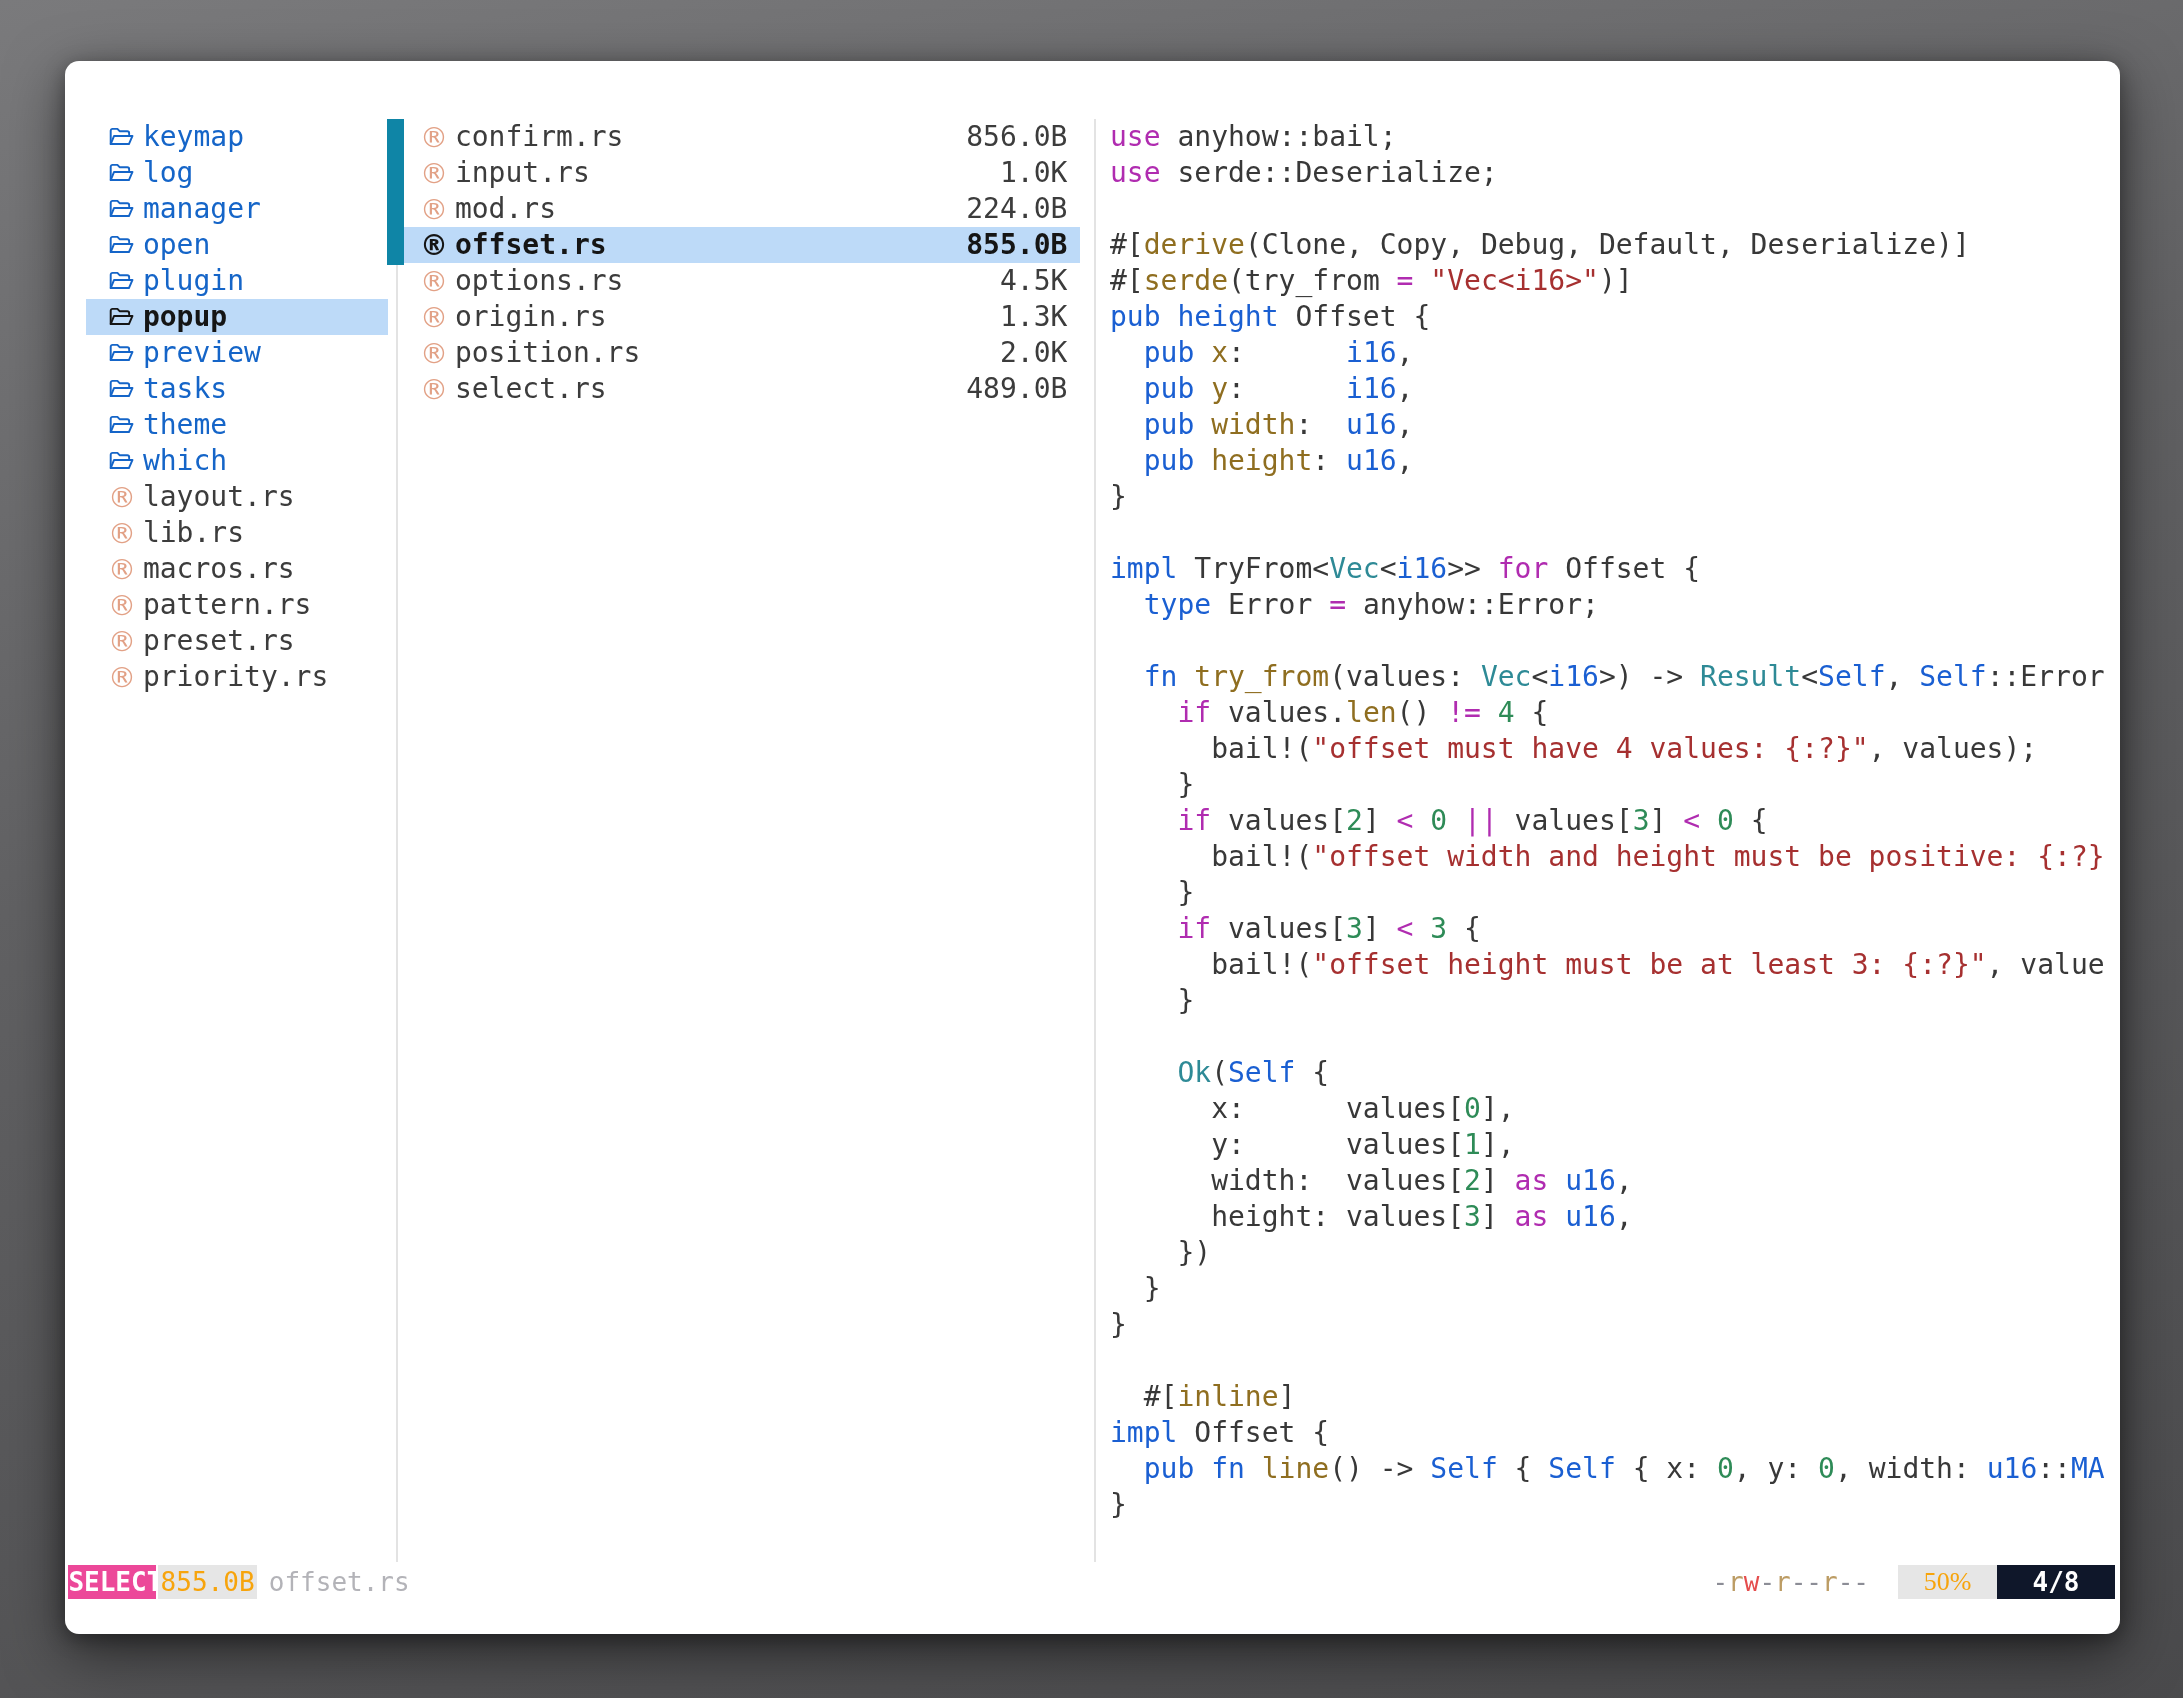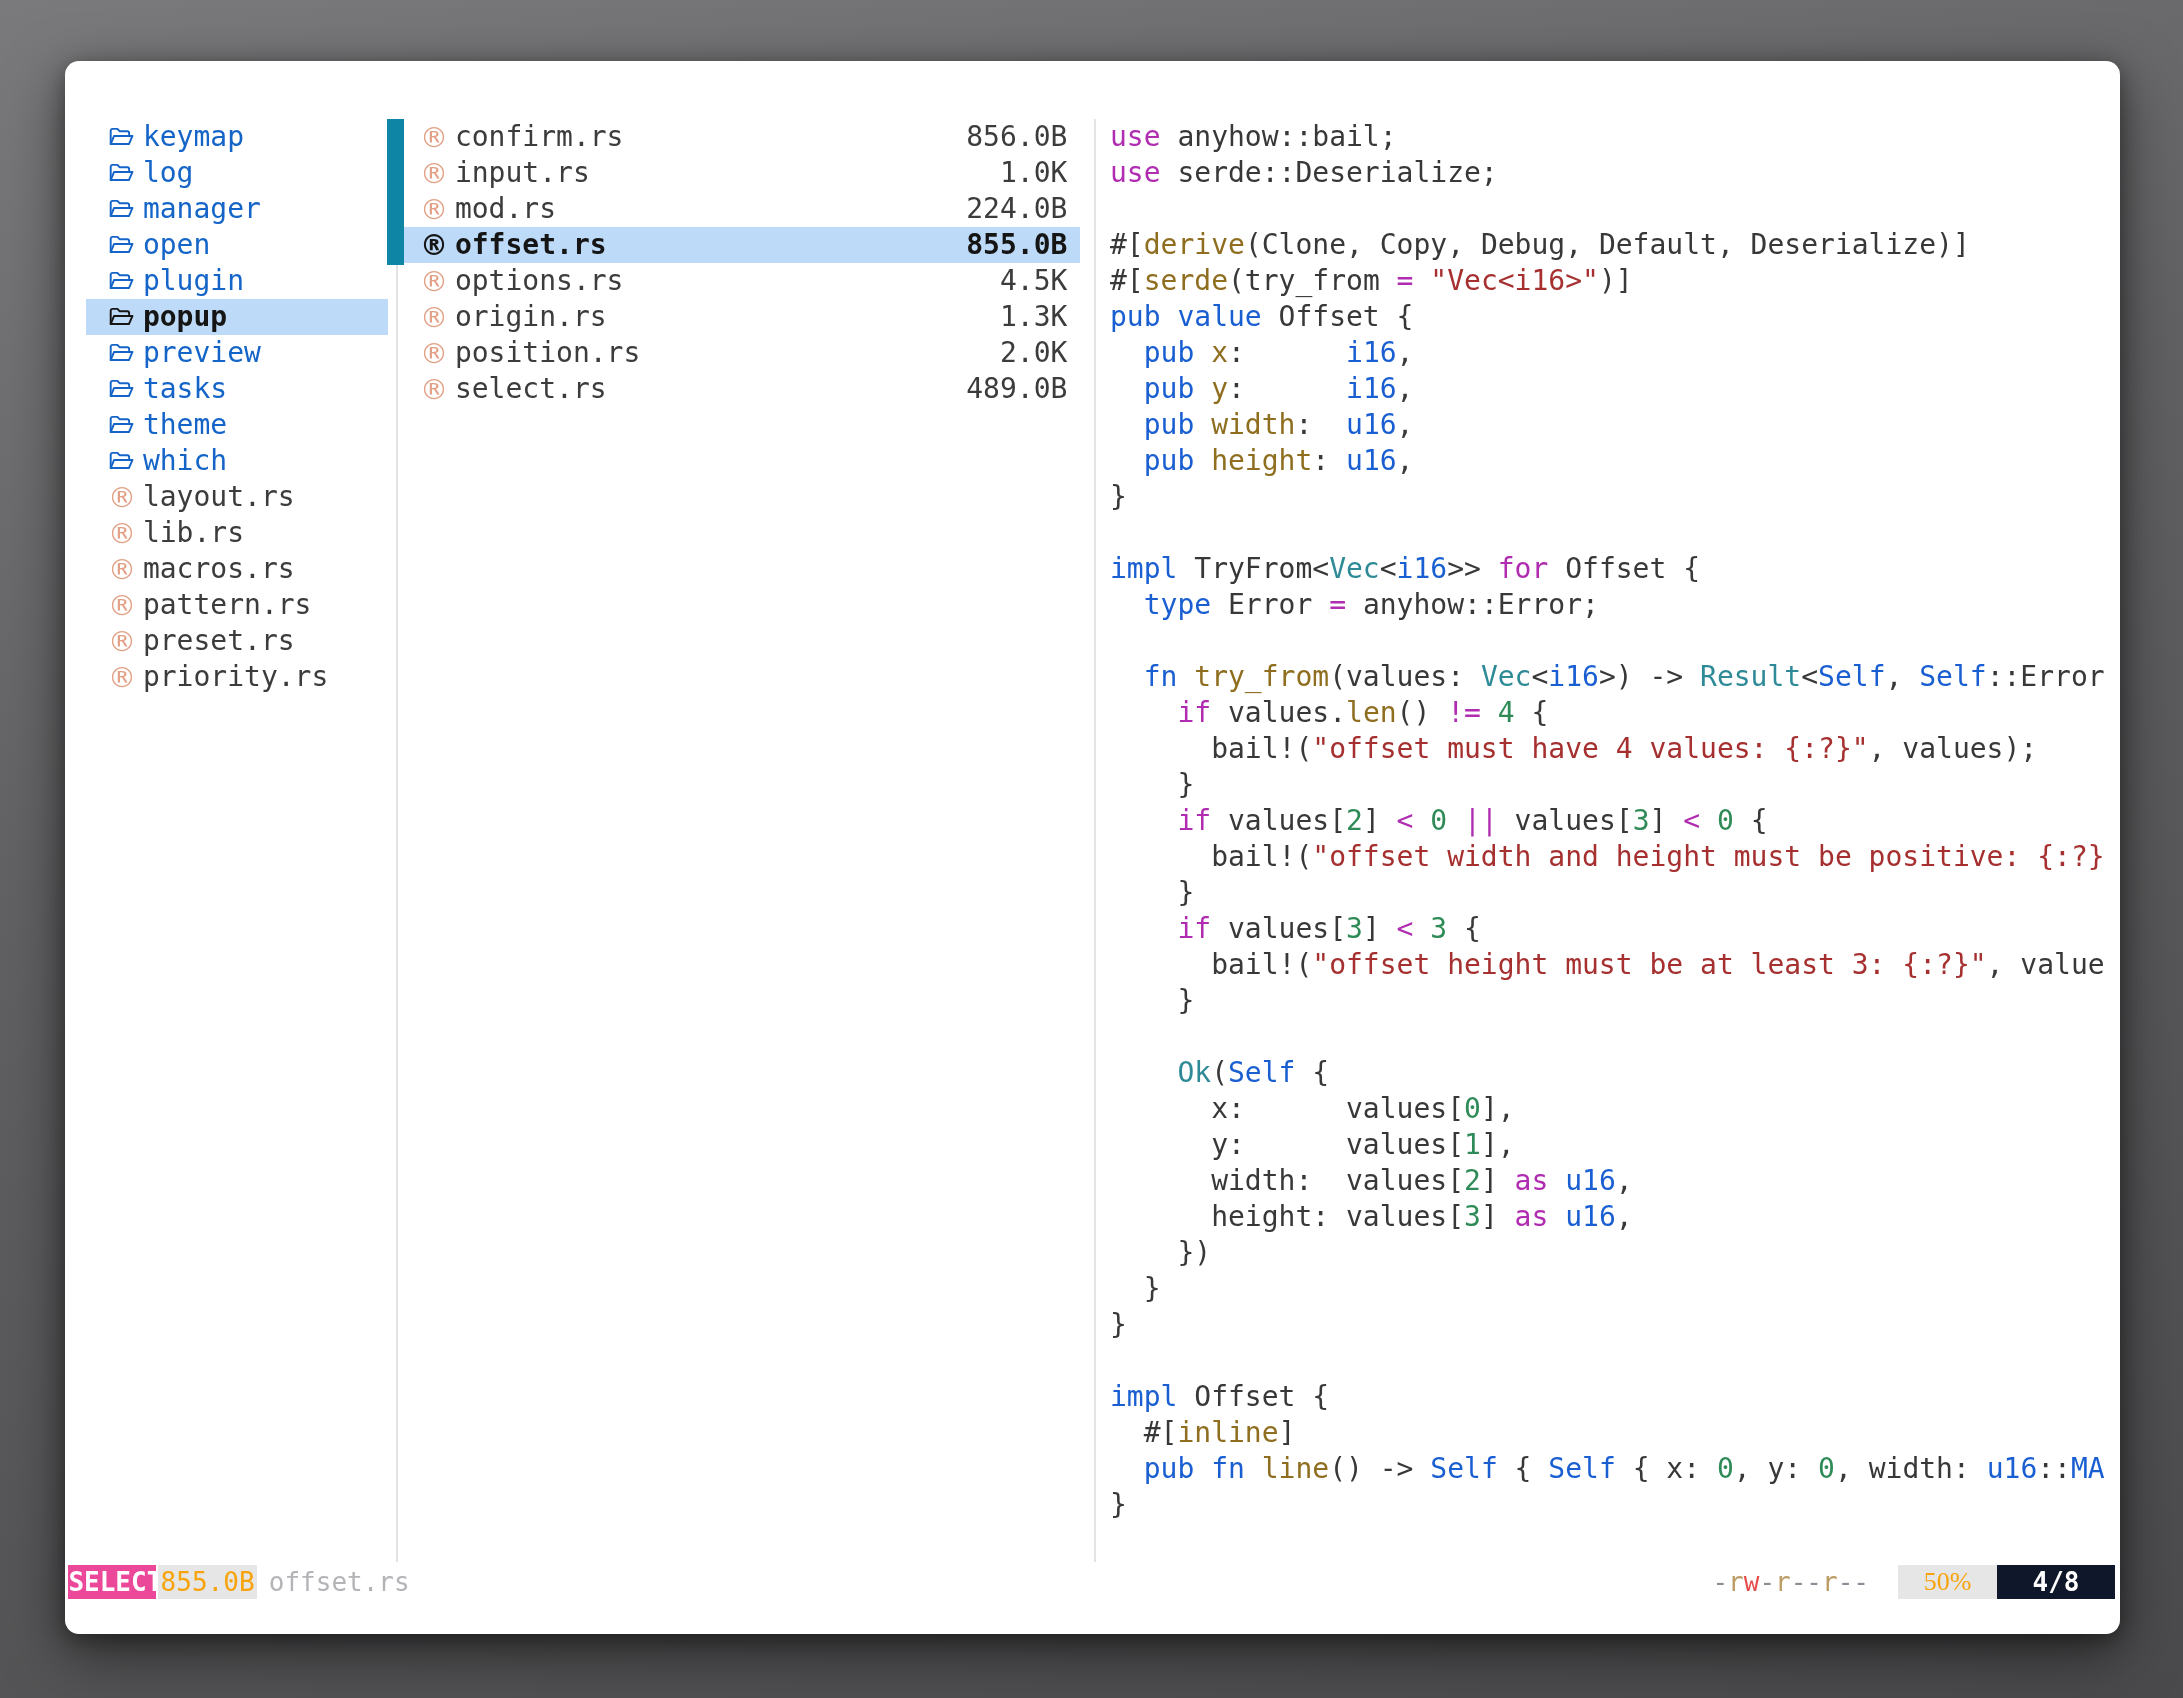--- a/index.html
+++ b/index.html
@@ -294,21 +294,21 @@
 
   <div class="vsep sep2"></div>
 
   <section class="pane pane-preview">
 
   <div class="code-line"><span class="c-m">use </span><span class="c-d">anyhow::bail;</span></div>
       <div class="code-line"><span class="c-m">use </span><span class="c-d">serde::Deserialize;</span></div>
       <div class="code-line"></div>
       <div class="code-line"><span class="c-d">#[</span><span class="c-a">derive</span><span class="c-d">(Clone, Copy, Debug, Default, Deserialize)]</span></div>
       <div class="code-line"><span class="c-d">#[</span><span class="c-a">serde</span><span class="c-d">(try_from </span><span class="c-m">=</span><span class="c-d"> </span><span class="c-s">"Vec&lt;i16&gt;"</span><span class="c-d">)]</span></div>
-      <div class="code-line"><span class="c-k">pub value </span><span class="c-d">Offset {</span></div>
+      <div class="code-line"><span class="c-k">pub height </span><span class="c-d">Offset {</span></div>
       <div class="code-line"><span class="c-d">  </span><span class="c-k">pub </span><span class="c-a">x</span><span class="c-d">:      </span><span class="c-k">i16</span><span class="c-d">,</span></div>
       <div class="code-line"><span class="c-d">  </span><span class="c-k">pub </span><span class="c-a">y</span><span class="c-d">:      </span><span class="c-k">i16</span><span class="c-d">,</span></div>
       <div class="code-line"><span class="c-d">  </span><span class="c-k">pub </span><span class="c-a">width</span><span class="c-d">:  </span><span class="c-k">u16</span><span class="c-d">,</span></div>
       <div class="code-line"><span class="c-d">  </span><span class="c-k">pub </span><span class="c-a">height</span><span class="c-d">: </span><span class="c-k">u16</span><span class="c-d">,</span></div>
       <div class="code-line"><span class="c-d">}</span></div>
       <div class="code-line"></div>
       <div class="code-line"><span class="c-k">impl </span><span class="c-d">TryFrom&lt;</span><span class="c-t">Vec</span><span class="c-d">&lt;</span><span class="c-k">i16</span><span class="c-d">&gt;&gt; </span><span class="c-m">for </span><span class="c-d">Offset {</span></div>
       <div class="code-line"><span class="c-d">  </span><span class="c-k">type </span><span class="c-d">Error </span><span class="c-m">=</span><span class="c-d"> anyhow::Error;</span></div>
       <div class="code-line"></div>
       <div class="code-line"><span class="c-d">  </span><span class="c-k">fn </span><span class="c-a">try_from</span><span class="c-d">(values: </span><span class="c-t">Vec</span><span class="c-d">&lt;</span><span class="c-k">i16</span><span class="c-d">&gt;) -&gt; </span><span class="c-t">Result</span><span class="c-d">&lt;</span><span class="c-k">Self</span><span class="c-d">, </span><span class="c-k">Self</span><span class="c-d">::Error</span></div>
@@ -324,22 +324,22 @@
       <div class="code-line"></div>
       <div class="code-line"><span class="c-d">    </span><span class="c-t">Ok</span><span class="c-d">(</span><span class="c-k">Self</span><span class="c-d"> {</span></div>
       <div class="code-line"><span class="c-d">      x:      values[</span><span class="c-n">0</span><span class="c-d">],</span></div>
       <div class="code-line"><span class="c-d">      y:      values[</span><span class="c-n">1</span><span class="c-d">],</span></div>
       <div class="code-line"><span class="c-d">      width:  values[</span><span class="c-n">2</span><span class="c-d">] </span><span class="c-m">as </span><span class="c-k">u16</span><span class="c-d">,</span></div>
       <div class="code-line"><span class="c-d">      height: values[</span><span class="c-n">3</span><span class="c-d">] </span><span class="c-m">as </span><span class="c-k">u16</span><span class="c-d">,</span></div>
       <div class="code-line"><span class="c-d">    })</span></div>
       <div class="code-line"><span class="c-d">  }</span></div>
       <div class="code-line"><span class="c-d">}</span></div>
       <div class="code-line"></div>
+      <div class="code-line"><span class="c-d">  #[</span><span class="c-a">inline</span><span class="c-d">]</span></div>
       <div class="code-line"><span class="c-k">impl </span><span class="c-d">Offset {</span></div>
-      <div class="code-line"><span class="c-d">  #[</span><span class="c-a">inline</span><span class="c-d">]</span></div>
       <div class="code-line"><span class="c-d">  </span><span class="c-k">pub fn </span><span class="c-a">line</span><span class="c-d">() -&gt; </span><span class="c-k">Self</span><span class="c-d"> { </span><span class="c-k">Self</span><span class="c-d"> { x: </span><span class="c-n">0</span><span class="c-d">, y: </span><span class="c-n">0</span><span class="c-d">, width: </span><span class="c-k">u16</span><span class="c-d">::</span><span class="c-k">MA</span></div>
       <div class="code-line"><span class="c-d">}</span></div>
     </section>
 
   <footer class="statusbar">
     <div class="status-left">
       <span class="badge badge-mode">SELECT</span>
       <span class="badge badge-size">855.0B</span>
       <span class="status-filename">offset.rs</span>
     </div>

